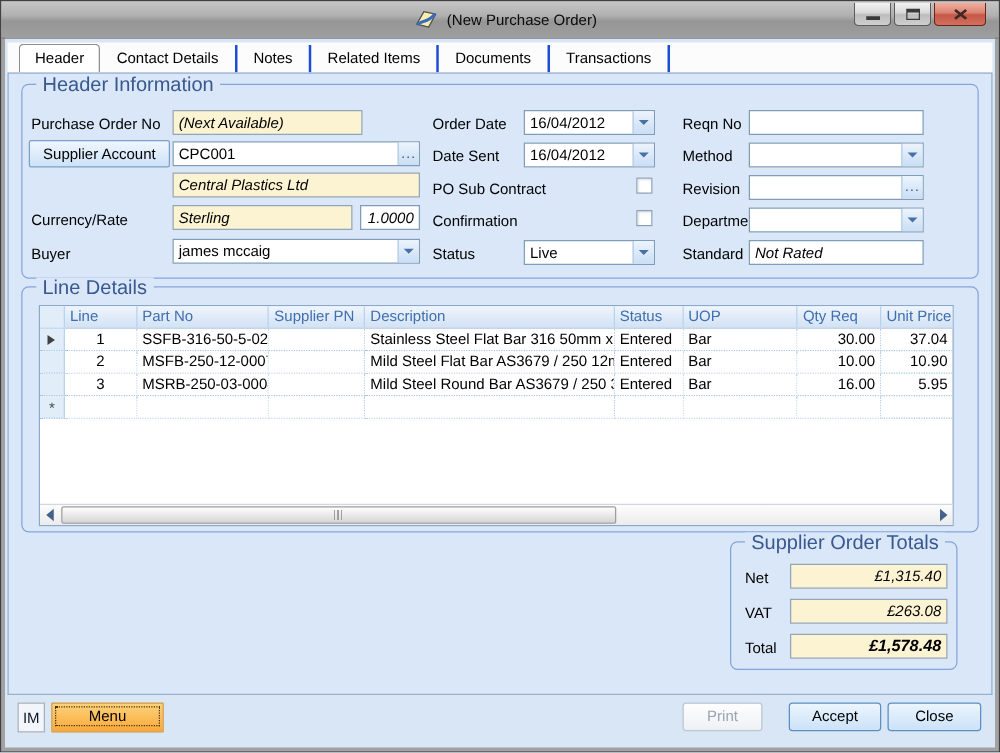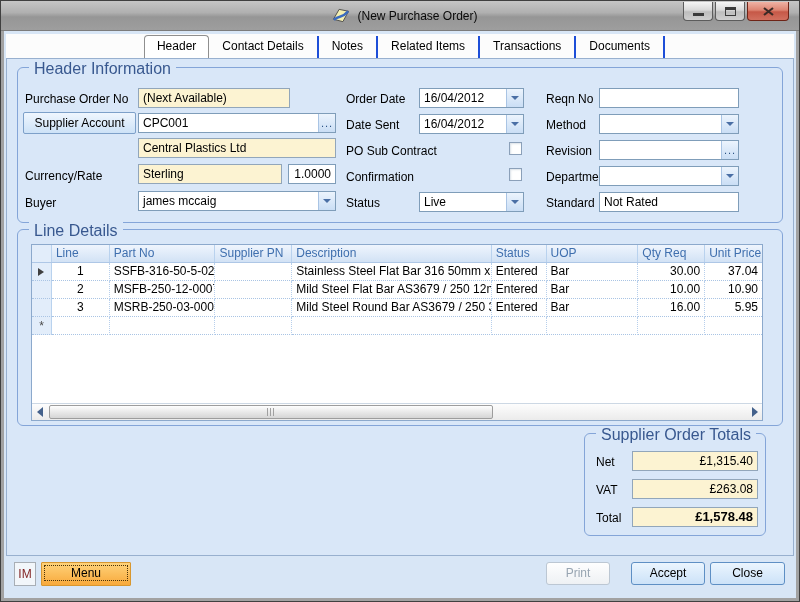--- a/index.html
+++ b/index.html
@@ -20,39 +20,39 @@
             border-radius:0 0 4px 4px; display:flex; align-items:center; justify-content:center;
             background:linear-gradient(#f5f5f5,#d9d9d9 45%,#bdbdbd 55%,#cfcfcf); margin-left:2px; }
   .winbtn.min { width:30px; } .winbtn.max { width:30px; }
   .winbtn.close { width:42px; background:linear-gradient(#efb2a4,#dd8472 45%,#c65847 55%,#d2705f);
                   border-color:#6e2417; }
   .glyph-min { width:11px; height:3px; background:#3a3a3a; margin-top:6px; }
   .glyph-max { width:11px; height:9px; border:1px solid #3a3a3a; border-top:3px solid #3a3a3a; background:transparent; }
 
   
   .tabstrip { position:absolute; left:5px; right:5px; top:33px; height:24px;
-              background:#fcfcfc; display:flex; align-items:flex-end; padding-left:9px;justify-content:center; }
+              background:#fcfcfc; display:flex; align-items:flex-end; padding-left:9px; }
   .tab { font-size:12px; color:#000; height:22px; line-height:21px; padding:0 13px;
          border-right:2px solid #1d4ed8; }
   .tab.active { background:#fff; border:1px solid #8f8f8f; border-bottom:none;
                 border-radius:4px 4px 0 0; height:23px; padding:0 12px; }
 
   
   .tabpage { position:absolute; left:5px; right:5px; top:57px; bottom:45px;
              background:#d9e7f8; border:1px solid #98b0cf; }
 
   
   .group { position:absolute; border:1px solid #84a5d8; border-radius:6px; }
   .group-label { position:absolute; top:-8px; left:11px; background:#d9e7f8; padding:0 5px;
                  color:#38588f; font-size:16px; white-space:nowrap; }
 
   .lbl { position:absolute; font-size:12px; color:#000; white-space:nowrap; }
 
   .field { position:absolute; height:20px; border:1px solid #92a6ba; background:#fcf3d2;
-           font-size:12px; padding:2px 4px; overflow:hidden; white-space:nowrap; }
+           font-size:12px; padding:2px 4px; overflow:hidden; white-space:nowrap;font-style:italic; }
   .field.white { background:#fff; border-color:#7f9db9; }
   .field.right { text-align:right; }
   .field.bold { font-weight:bold; font-size:13px; padding-top:1px; }
 
   .combo { position:absolute; height:20px; border:1px solid #7f9db9; background:#fff; display:flex; }
   .combo .val { flex:1; font-size:12px; padding:2px 4px; overflow:hidden; white-space:nowrap; }
   .ddbtn { width:17px; border-left:1px solid #a9c4e4;
            background:linear-gradient(#ecf4fd,#cadef5); display:flex; align-items:center; justify-content:center; }
   .arrow-down { width:0; height:0; border-left:4px solid transparent; border-right:4px solid transparent;
                 border-top:4px solid #4a6fa5; }
@@ -92,21 +92,21 @@
   .tri-right { width:0; height:0; border-top:5px solid transparent; border-bottom:5px solid transparent;
                border-left:6px solid #44618b; }
   .hthumb { position:absolute; left:17px; top:1px; width:444px; height:14px; border:1px solid #9d9d9d;
             border-radius:2px; background:linear-gradient(#fefefe,#d5d5d5);
             display:flex; align-items:center; justify-content:center; }
   .grip { width:8px; height:8px;
           background:repeating-linear-gradient(90deg,#a0a0a0 0 1px,transparent 1px 3px); }
 
   
   .im-box { position:absolute; left:13px; top:561px; width:22px; height:24px; border:1px solid #a8aeb5;
-            background:#f2f6fa; color:#7f1d1d; font-size:12px; text-align:center; line-height:22px; }
+            background:#f2f6fa; color:#0f172a; font-size:12px; text-align:center; line-height:22px; }
   .menu-btn { position:absolute; left:40px; top:561px; width:90px; height:24px;
               background:linear-gradient(#fed27a,#f8a93b); border:1px solid #d8972f; border-radius:1px; }
   .menu-inner { display:block; margin:2px; height:16px; border:1px dotted #4a3208; text-align:center;
                 font-size:12px; line-height:15px; color:#000; }
   .btn { position:absolute; top:561px; height:23px; border-radius:3px; font-size:12px;
          text-align:center; line-height:21px; }
   .btn.print { left:545px; width:64px; background:linear-gradient(#fefefe,#eef1f4);
                border:1px solid #bcc7d3; color:#98a5b2; }
   .btn.accept { left:630px; width:74px; background:linear-gradient(#ebf5fe,#cce2f8);
                 border:1px solid #5e8fc4; color:#000; }
@@ -137,22 +137,22 @@
         </svg>
       </div>
     </div>
   </div>
 
   <div class="tabstrip">
     <div class="tab active">Header</div>
     <div class="tab">Contact Details</div>
     <div class="tab">Notes</div>
     <div class="tab">Related Items</div>
+    <div class="tab">Documents</div>
     <div class="tab">Transactions</div>
-    <div class="tab">Documents</div>
   </div>
 
   <div class="tabpage"></div>
 
   <div class="group" style="left:16px; top:66px; width:766px; height:156px;">
     <span class="group-label">Header Information</span>
   </div>
 
   <span class="lbl" style="left:24px; top:91px;">Purchase Order No</span>
   <div class="field" style="left:137px; top:87px; width:152px;">(Next Available)</div>

